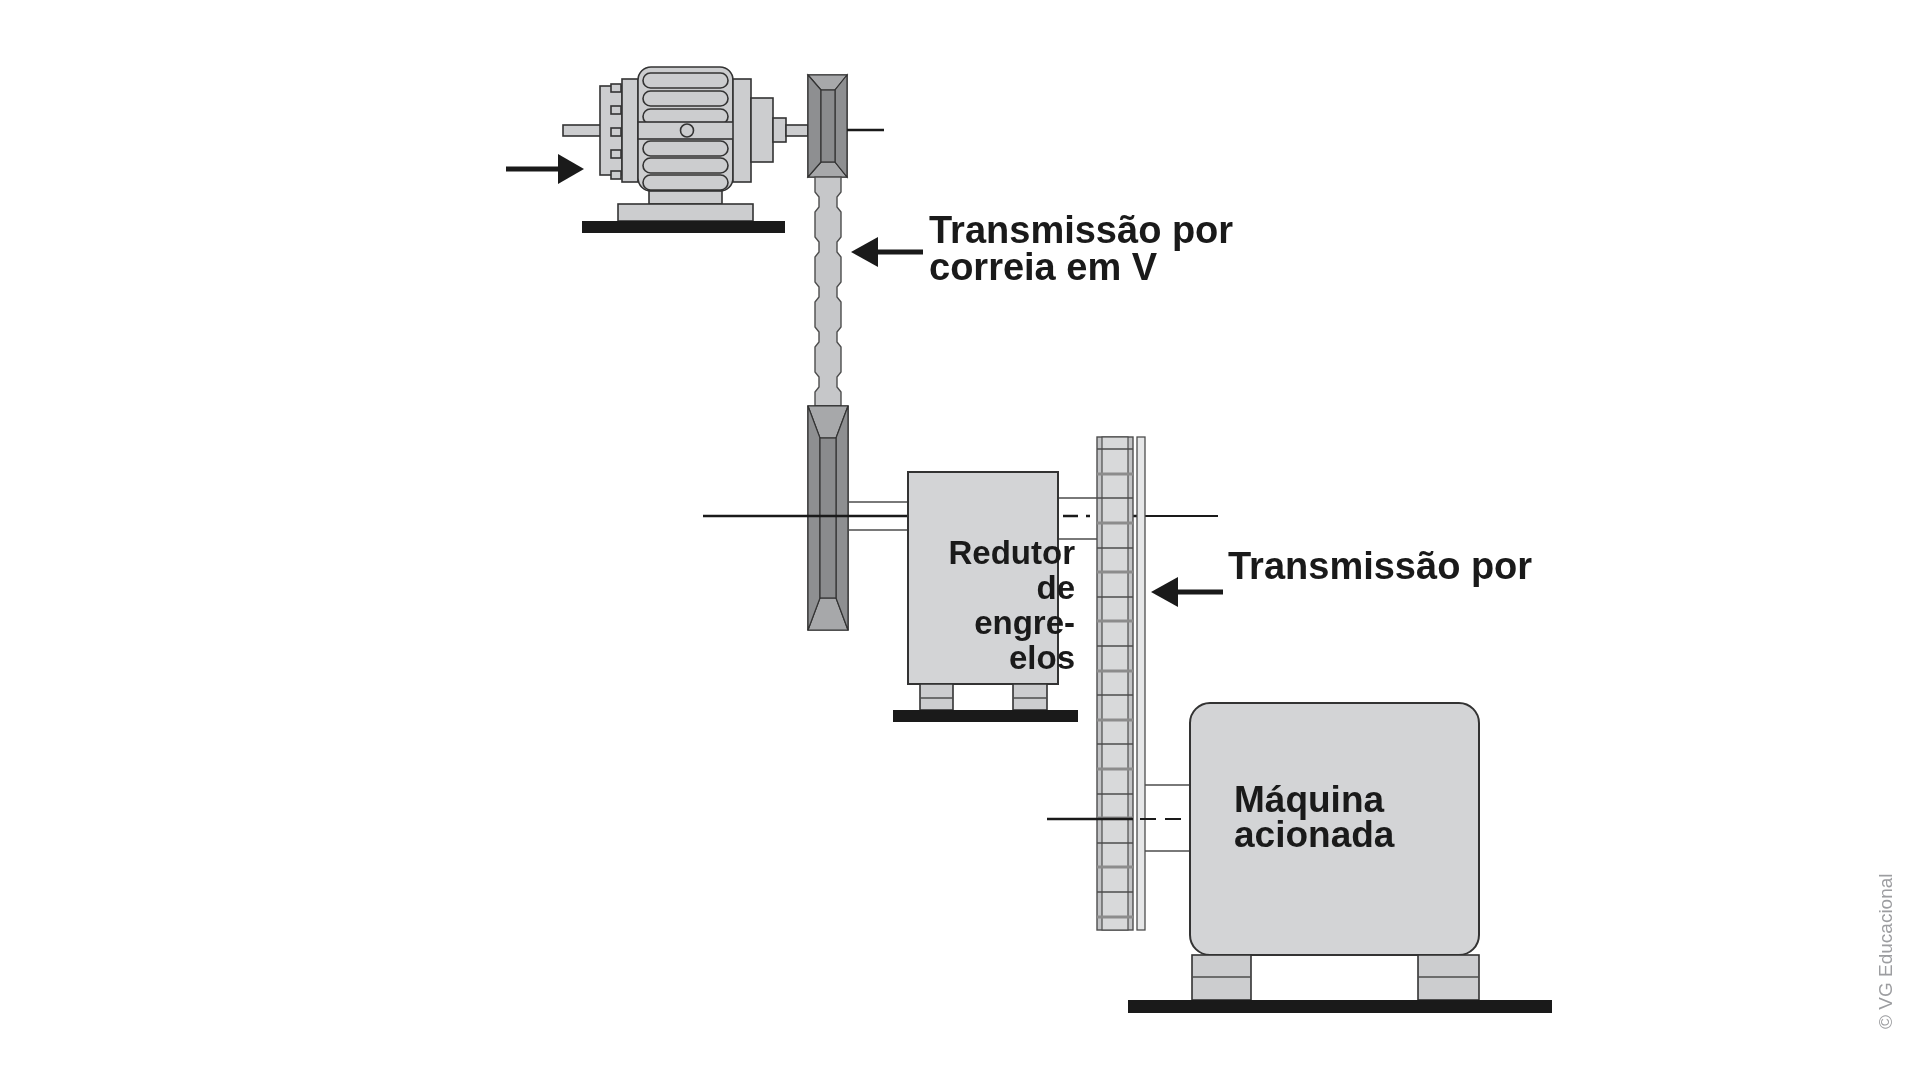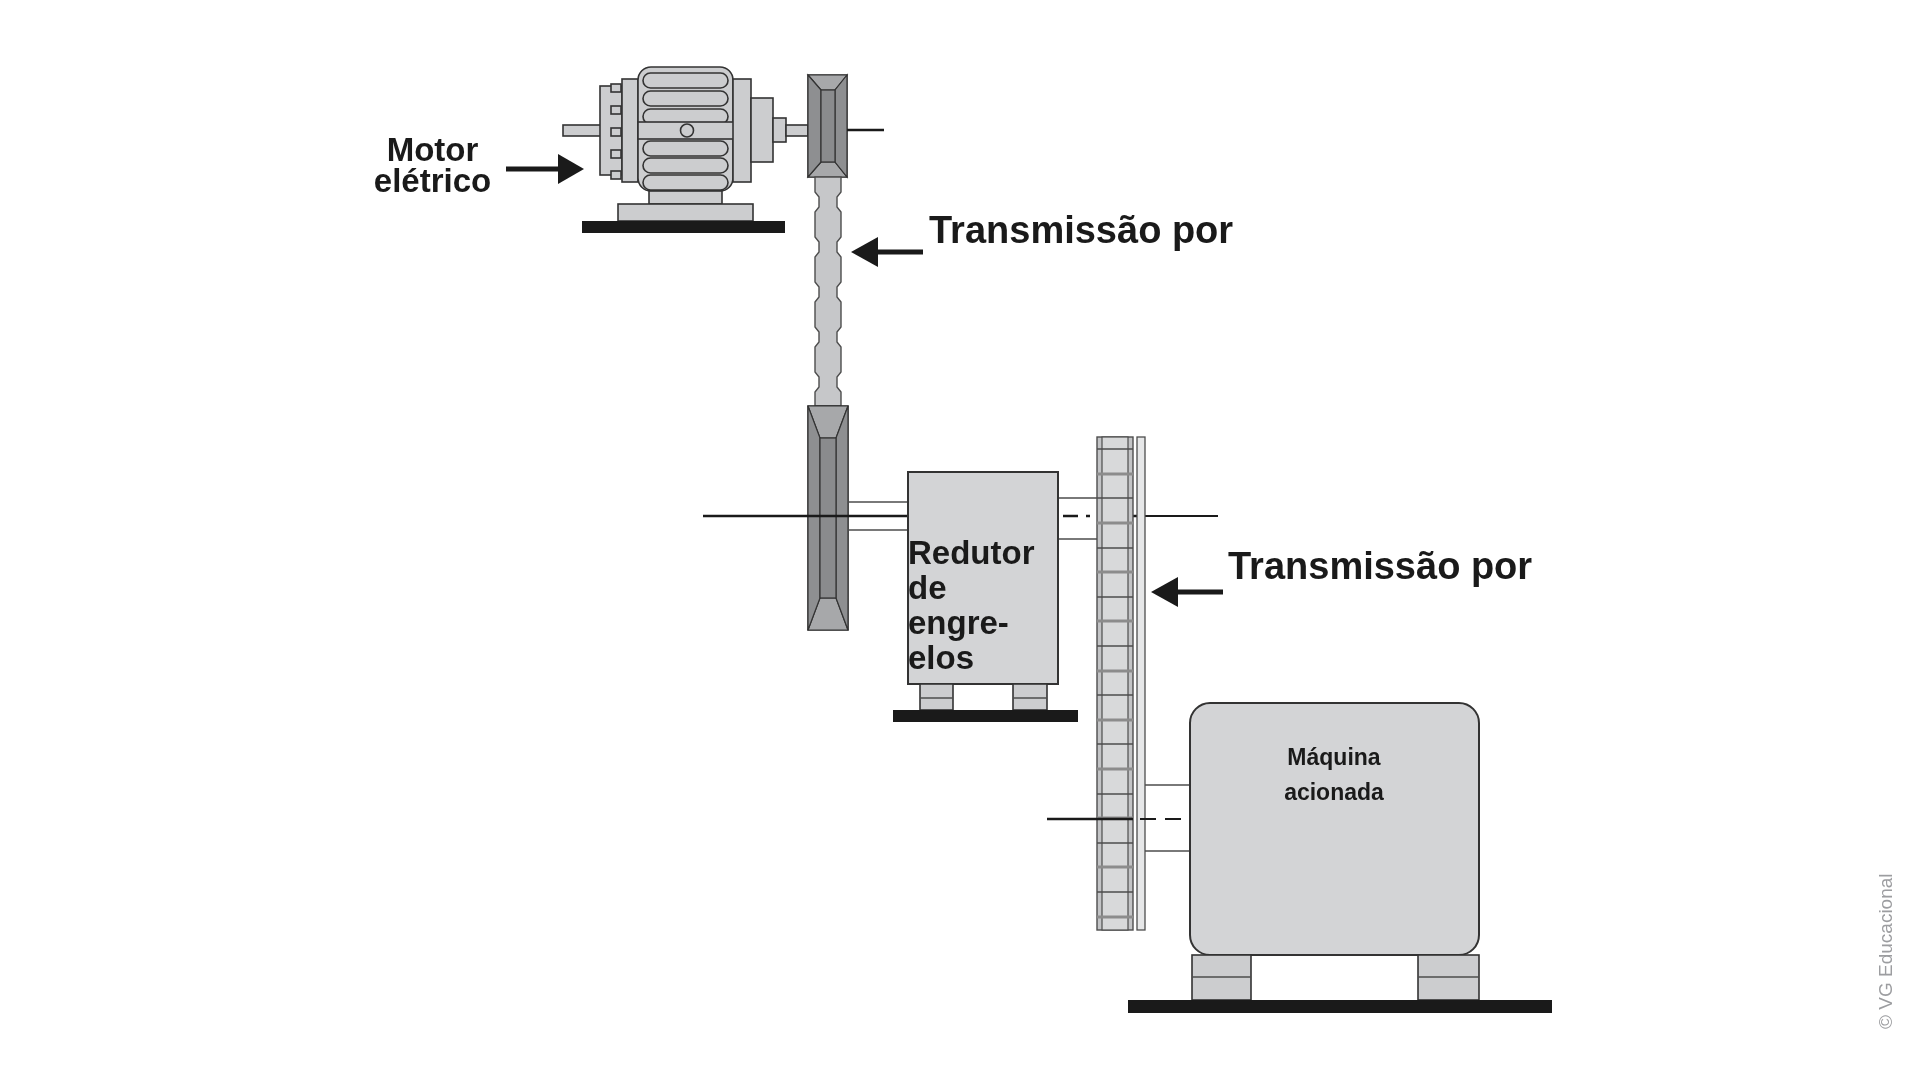--- a/index.html
+++ b/index.html
@@ -28,22 +28,22 @@
   .chain-edge {fill:var(--chain_edge);stroke:var(--thin_line);stroke-width:1.4;}
   .chain-fill {fill:var(--chain_fill);stroke:var(--thin_line);stroke-width:1.2;}
   .sprocket   {fill:var(--sprocket);stroke:var(--thin_line);stroke-width:1.3;}
 
   
   .label{position:absolute;color:var(--label_text);font-weight:700;white-space:nowrap;}
   .label .ln{display:block;}
   .lbl-motor  {left:340px;top:134px;width:185px;font-size:33px;line-height:31px;text-align:center;}
   .lbl-correia{left:929px;top:212px;font-size:38px;line-height:37px;text-align:left;}
   .lbl-cadeia {left:1228px;top:548px;font-size:38px;line-height:37px;text-align:left;}
-  .lbl-redutor{left:908px;top:535px;width:167px;font-size:33px;line-height:35px;text-align:left;}
-  .lbl-maquina{left:1234px;top:740px;width:200px;font-size:23px;line-height:35px;text-align:center;}
+  .lbl-redutor{left:908px;top:535px;width:167px;font-size:33px;line-height:35px;text-align:right;}
+  .lbl-maquina{left:1234px;top:782px;width:200px;font-size:37px;line-height:35px;text-align:left;}
   .credit{position:absolute;left:1811px;top:943px;width:150px;font-size:19px;font-weight:400;
           color:var(--credit_text);text-align:center;transform:rotate(-90deg);white-space:nowrap;}
 </style>
 </head>
 <body>
 
 <div class="canvas">
 
 <svg width="1920" height="1080" viewBox="0 0 1920 1080">
 
@@ -168,27 +168,24 @@
     <polygon class="arrow-head" points="558,154 558,184 584,169"></polygon>
 
     <line class="arrow-line" x1="876" y1="252" x2="923" y2="252"></line>
     <polygon class="arrow-head" points="878,237 878,267 851,252"></polygon>
 
     <line class="arrow-line" x1="1176" y1="592" x2="1223" y2="592"></line>
     <polygon class="arrow-head" points="1178,577 1178,607 1151,592"></polygon>
   </g>
 </svg>
 
-  <div class="label lbl-motor">
-    <span class="ln">Motor</span>
-    <span class="ln">elétrico</span>
-  </div>
 
   <div class="label lbl-correia">
     <span class="ln">Transmissão por</span>
+    <span class="ln">correia em V</span>
   </div>
 
   <div class="label lbl-cadeia">
     <span class="ln">Transmissão por</span>
   </div>
 
   <div class="label lbl-redutor">
     <span class="ln">Redutor</span>
     <span class="ln">de</span>
     <span class="ln">engre-</span>

